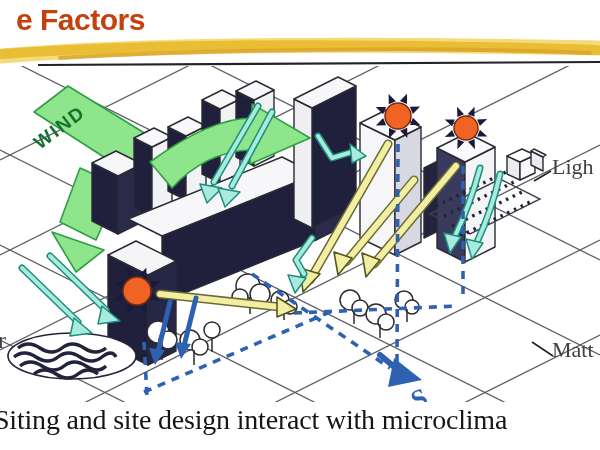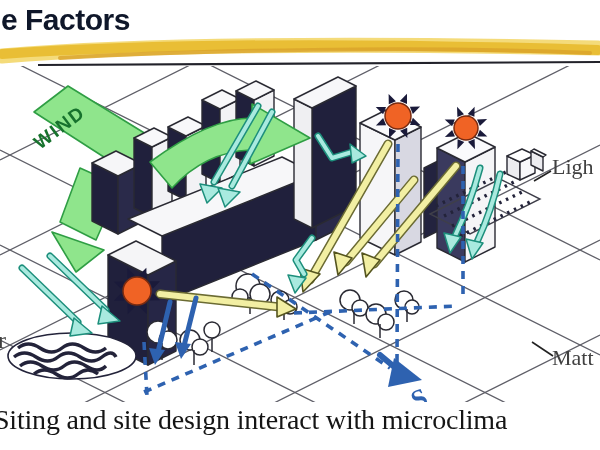--- a/index.html
+++ b/index.html
@@ -2,30 +2,30 @@
 <html><head>
 <meta charset="utf-8">
 <style>
   html,body{margin:0;padding:0;}
   body{
     position:relative;width:600px;height:450px;overflow:hidden;
     background:#ffffff;font-family:"Liberation Sans",sans-serif;
   }
   .abs{position:absolute;}
   #slide-title{
-    left:1px;top:3px;font-family:"Liberation Sans",sans-serif;
-    font-weight:bold;font-size:30px;letter-spacing:-0.5px;color:#0f172a;
+    left:16px;top:3px;font-family:"Liberation Sans",sans-serif;
+    font-weight:bold;font-size:30px;letter-spacing:-0.5px;color:#c2410c;
     white-space:nowrap;
   }
   .side-label{
     font-family:"Liberation Serif",serif;font-size:22px;color:#404040;
     white-space:nowrap;line-height:1;
   }
   #label-light{left:552px;top:156px;}
-  #label-matter{left:552px;top:339px;margin-top:8px;}
+  #label-matter{left:552px;top:339px;}
   #label-left-fragment{left:-2px;top:328px;font-size:24px;}
   #slide-caption{
     left:-6px;top:404px;font-family:"Liberation Serif",serif;
     font-size:28px;letter-spacing:-0.2px;color:#151515;white-space:nowrap;
   }
   svg text.wind-t{
     font-family:"Liberation Sans",sans-serif;font-weight:bold;
     font-size:19px;letter-spacing:2px;fill:#17722D;
   }
   svg text.south-t{

